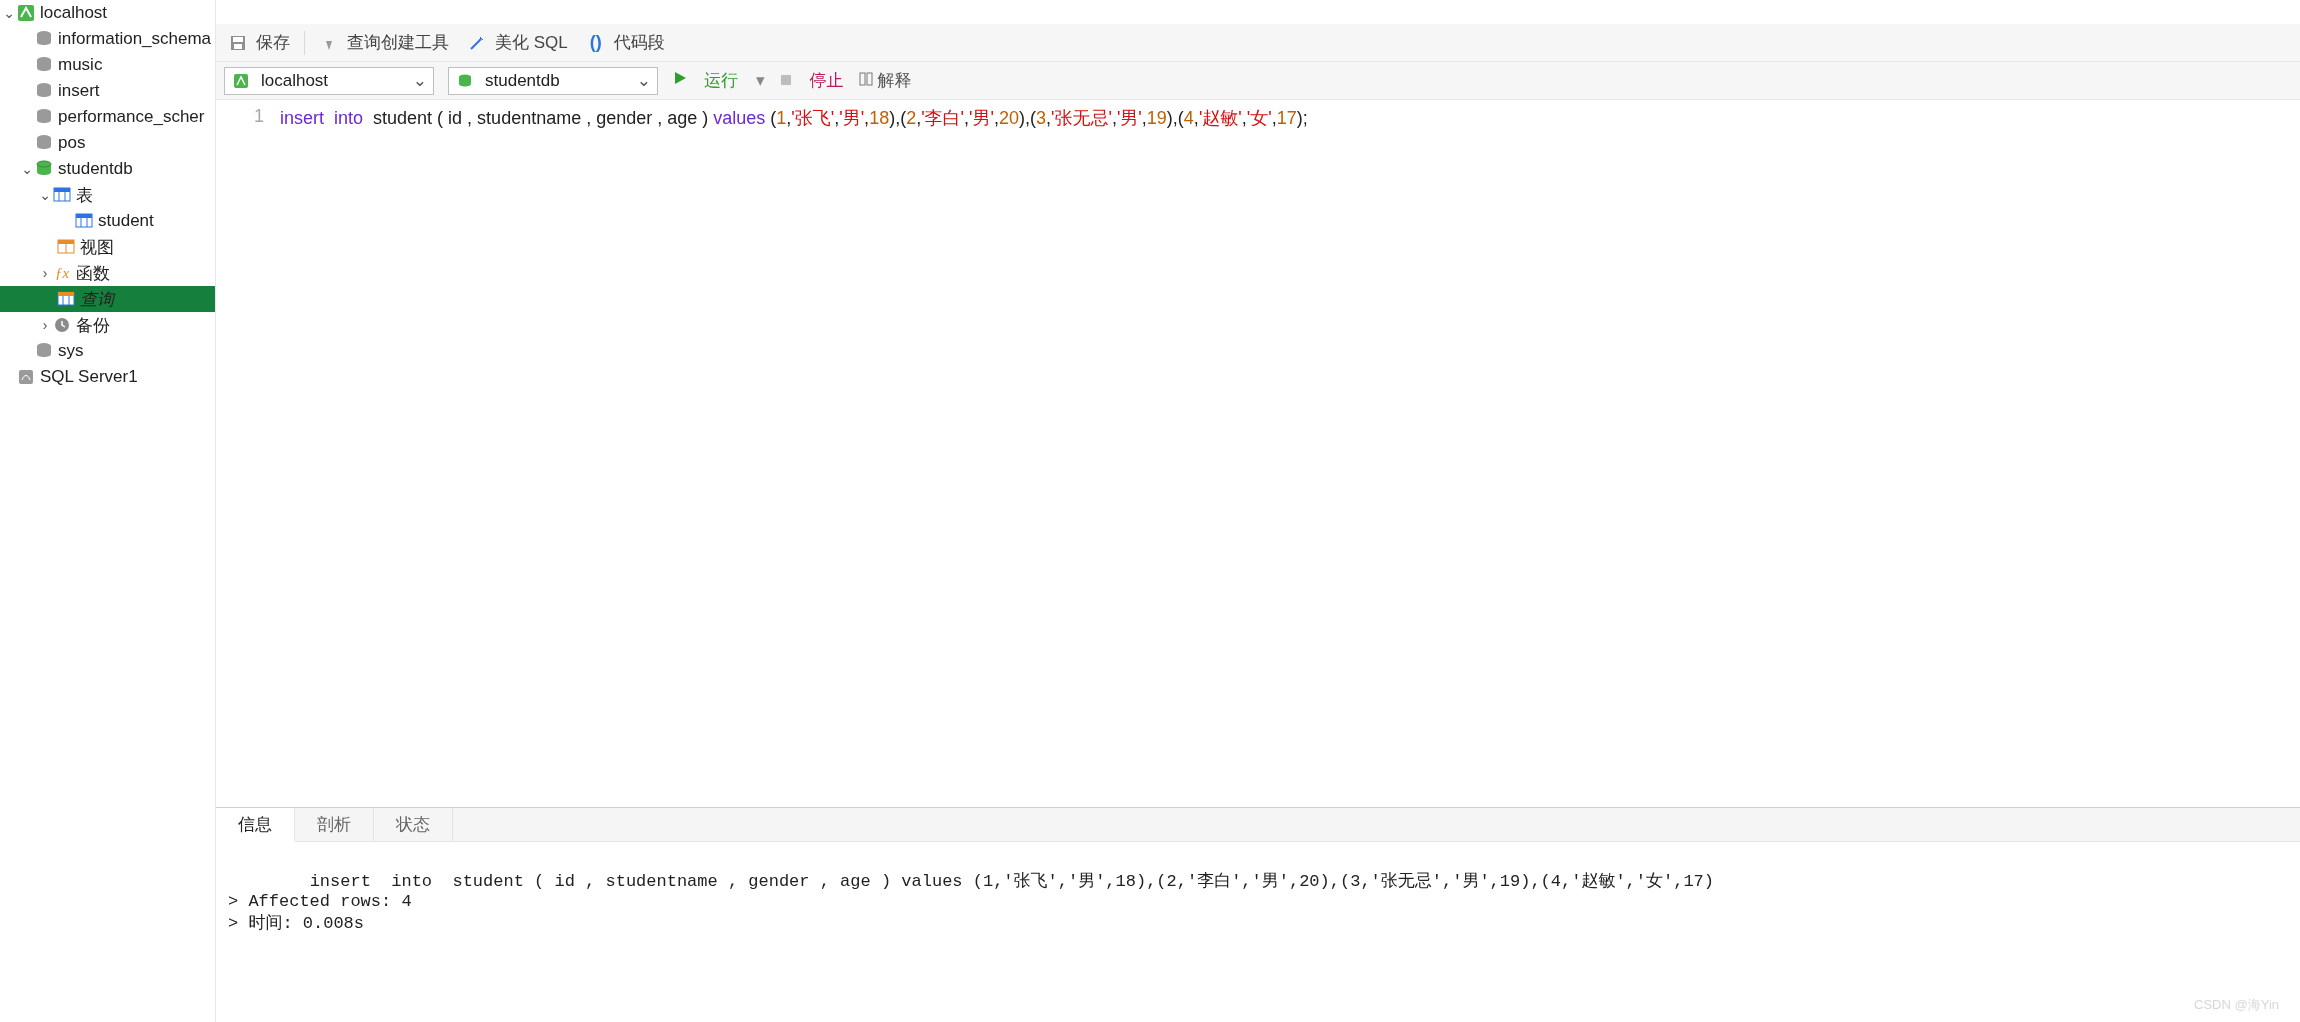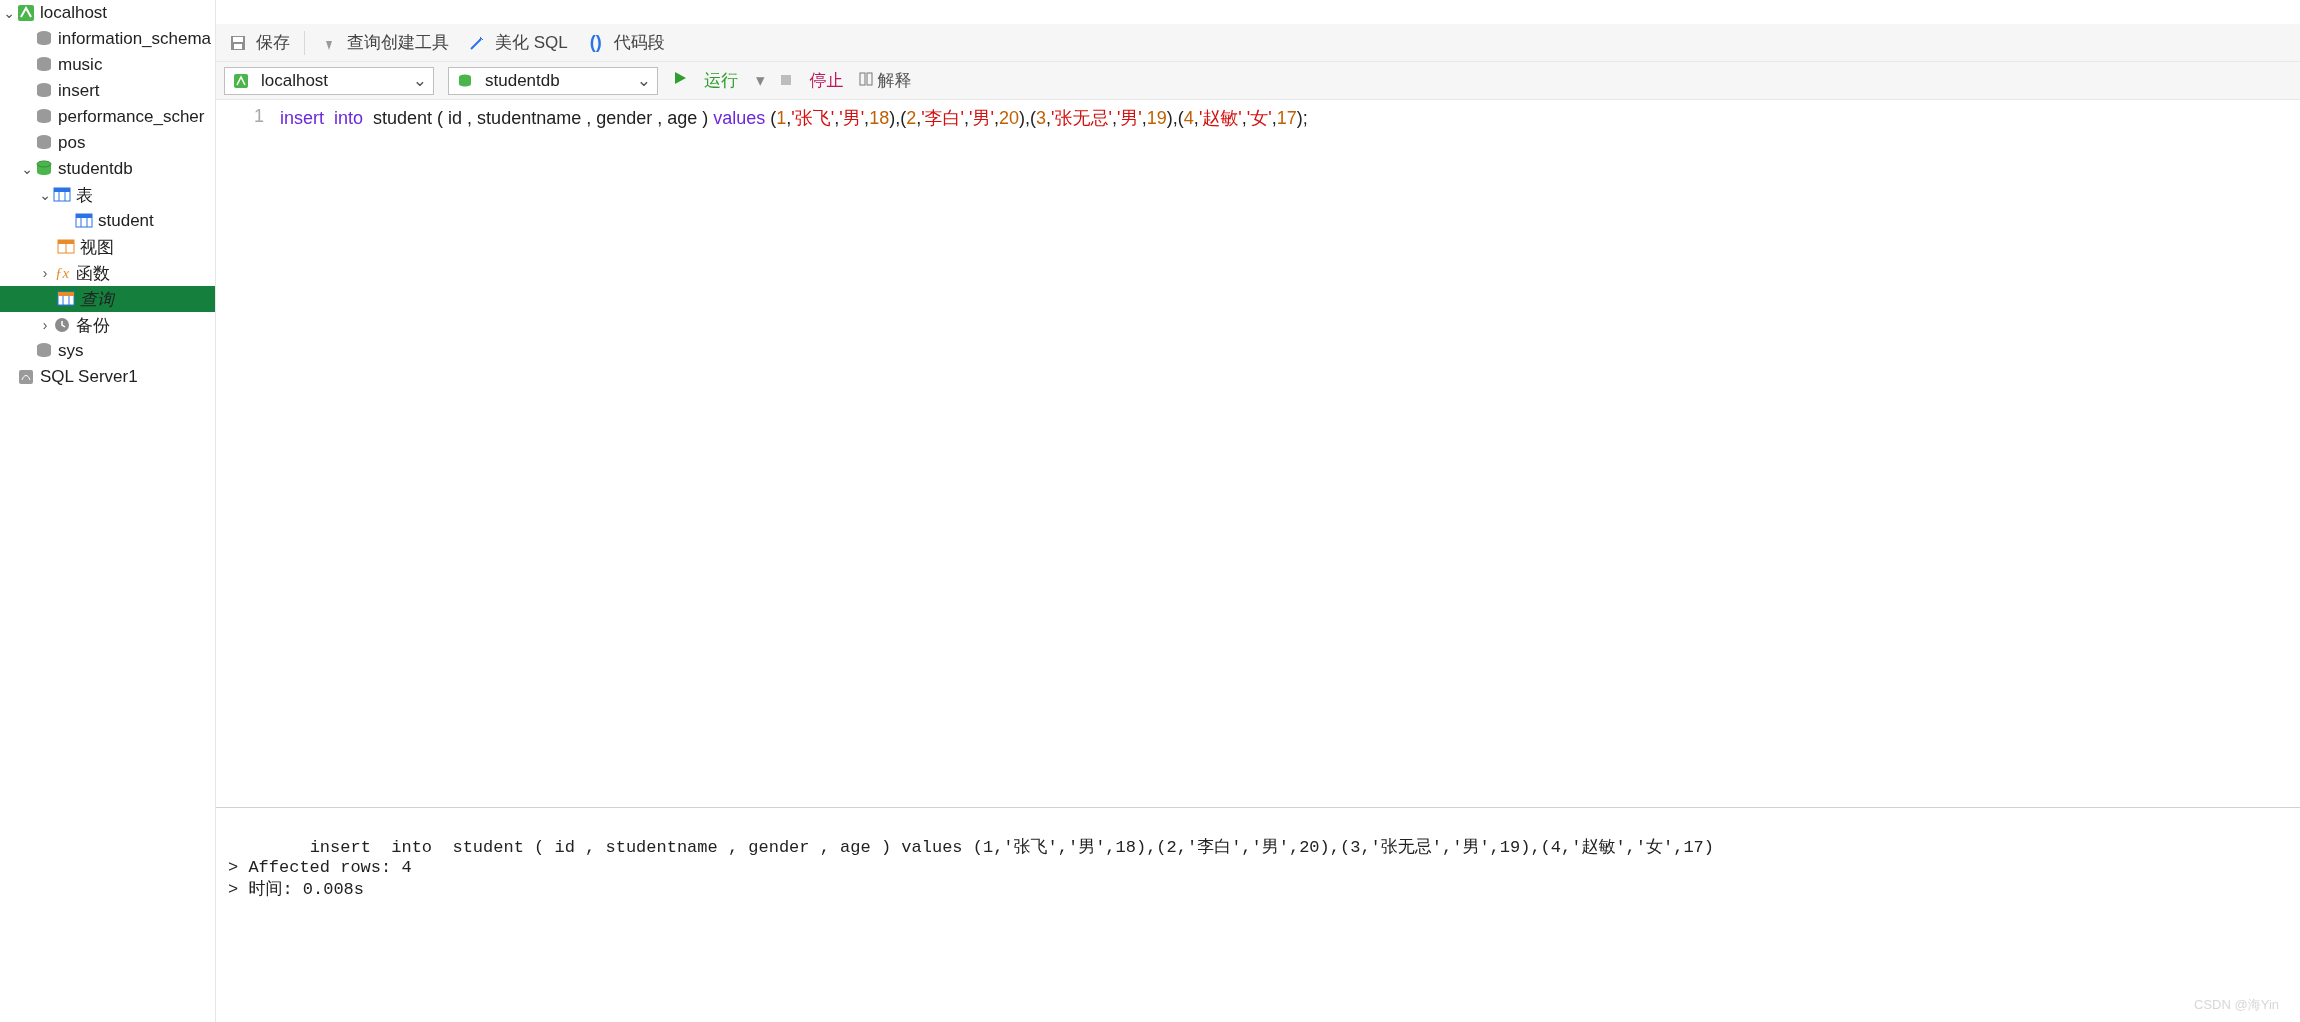--- a/index.html
+++ b/index.html
@@ -306,20 +306,31 @@
     </div>
 
     <div class="editor">
       <div class="gutter">
         <div>1</div>
       </div>
       <div class="code" id="code"><span class="kw">insert</span><span>  </span><span class="kw">into</span><span>  student ( id , studentname , gender , age ) </span><span class="kw">values</span><span> (</span><span class="num">1</span><span>,</span><span class="str">'张飞'</span><span>,</span><span class="str">'男'</span><span>,</span><span class="num">18</span><span>),(</span><span class="num">2</span><span>,</span><span class="str">'李白'</span><span>,</span><span class="str">'男'</span><span>,</span><span class="num">20</span><span>),(</span><span class="num">3</span><span>,</span><span class="str">'张无忌'</span><span>,</span><span class="str">'男'</span><span>,</span><span class="num">19</span><span>),(</span><span class="num">4</span><span>,</span><span class="str">'赵敏'</span><span>,</span><span class="str">'女'</span><span>,</span><span class="num">17</span><span>);</span></div>
     </div>
 
     <div class="bottom">
+      <div class="btabs">
+        <div class="btab active">
+            <span>信息</span>
+          </div>
+        <div class="btab">
+            <span>剖析</span>
+          </div>
+        <div class="btab">
+            <span>状态</span>
+          </div>
+      </div>
       <div class="msg" id="msg">
         insert  into  student ( id , studentname , gender , age ) values (1,'张飞','男',18),(2,'李白','男',20),(3,'张无忌','男',19),(4,'赵敏','女',17)
 &gt; Affected rows: 4
 &gt; 时间: 0.008s<div class="watermark">CSDN @海Yin</div>
       </div>
     </div>
   </div>
 </div>
 
 </body></html>

